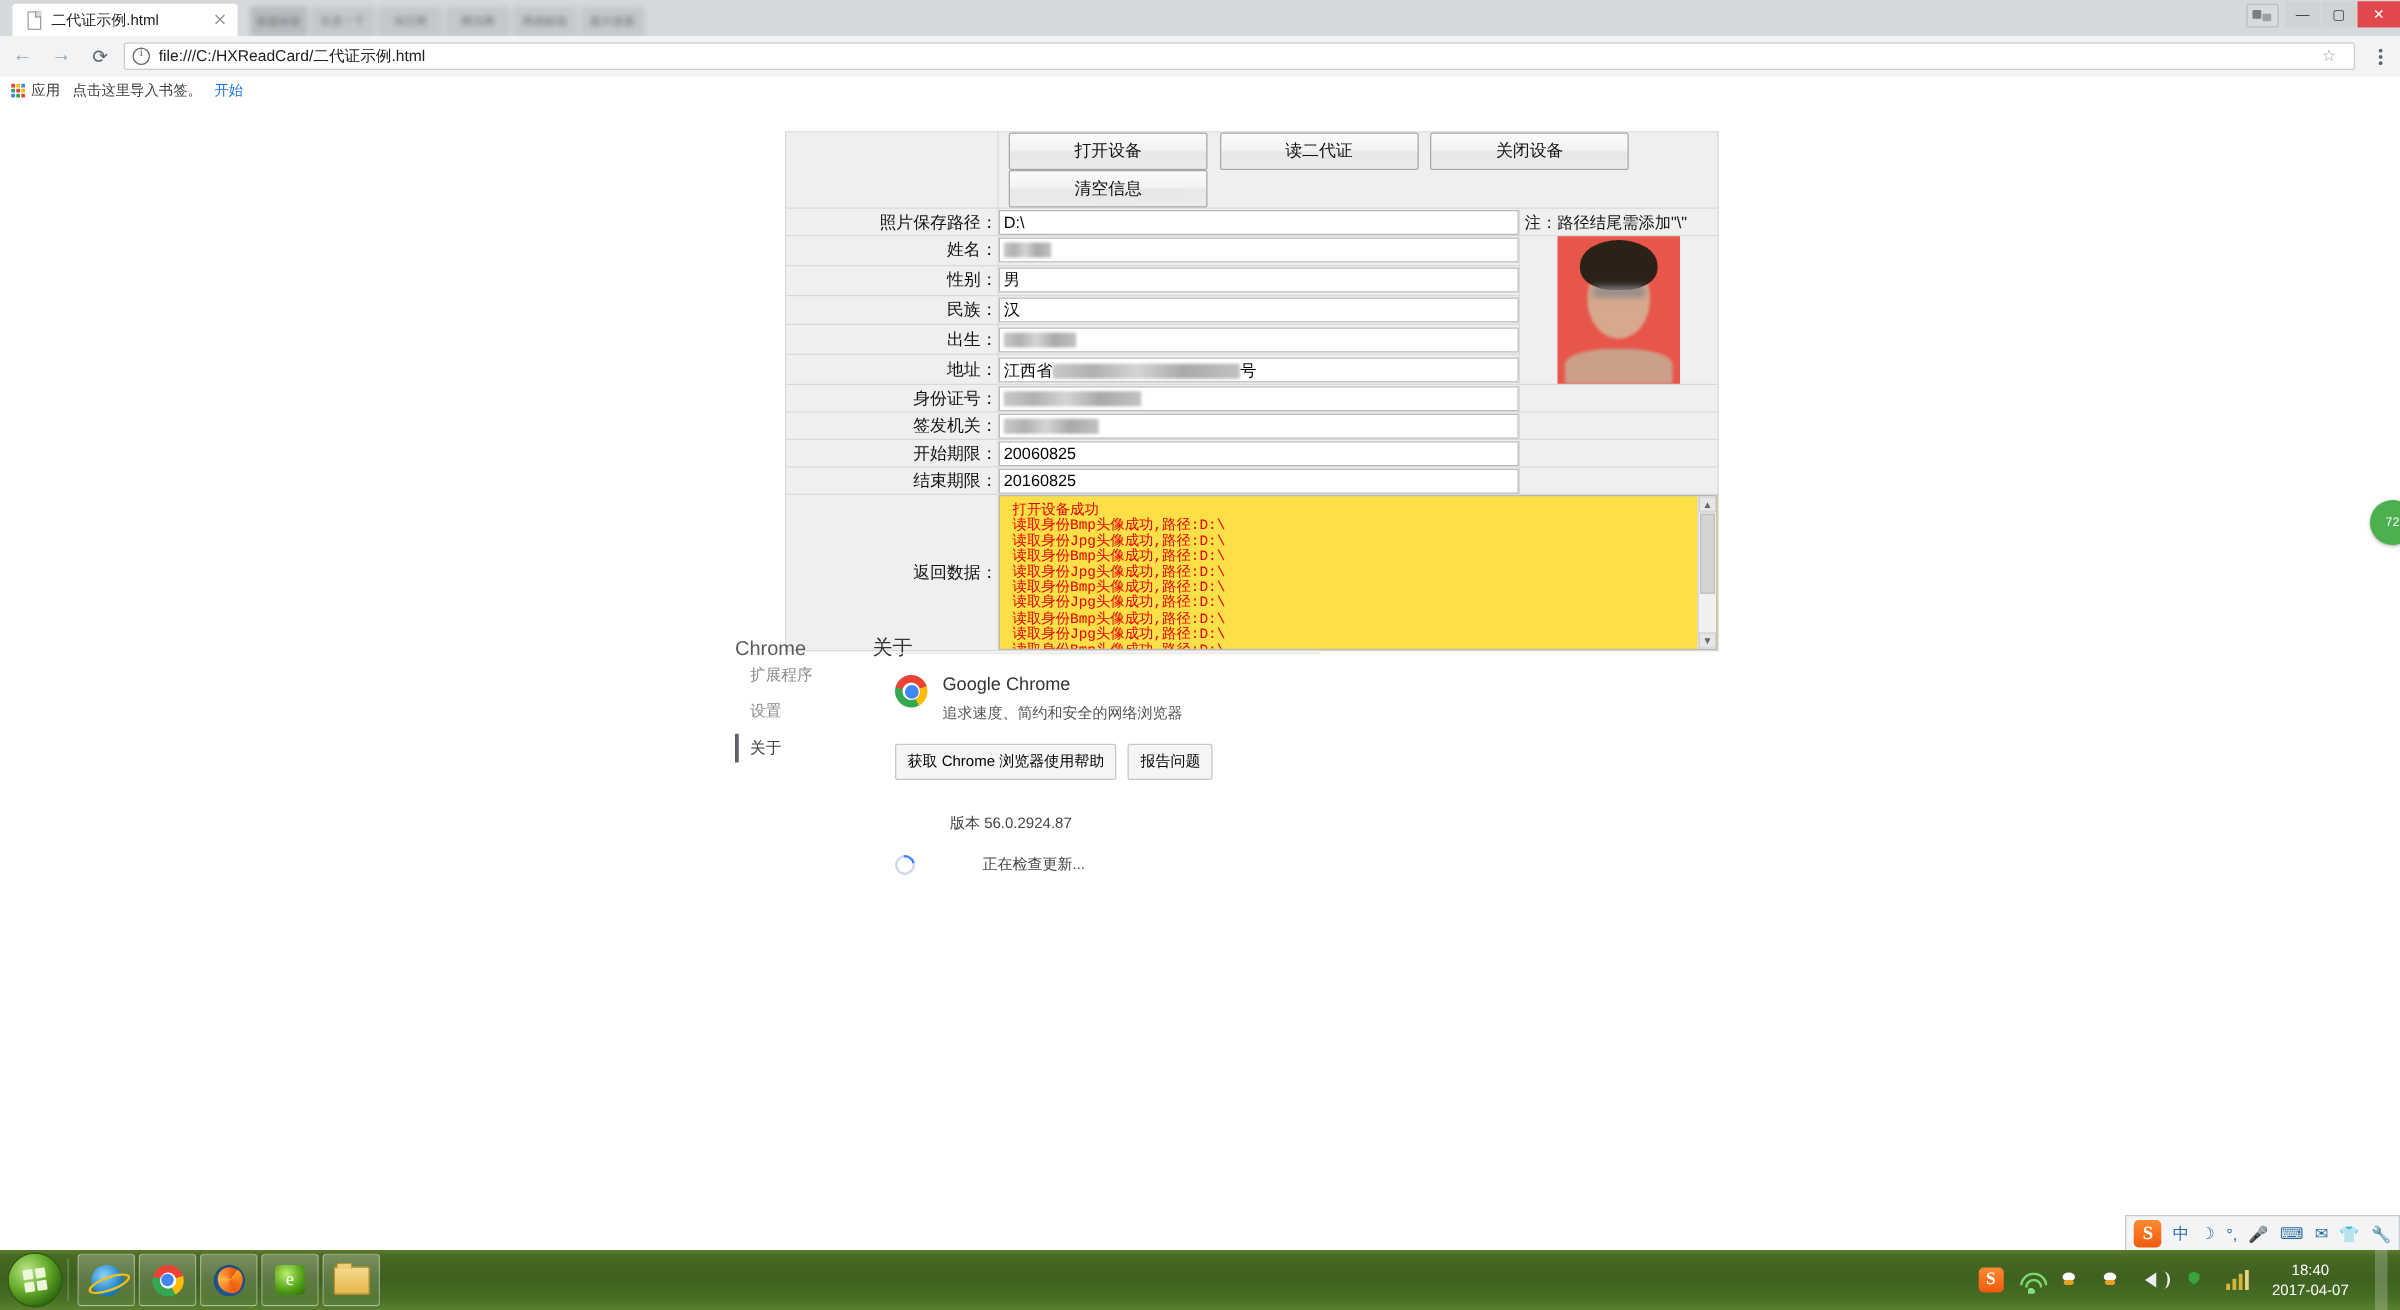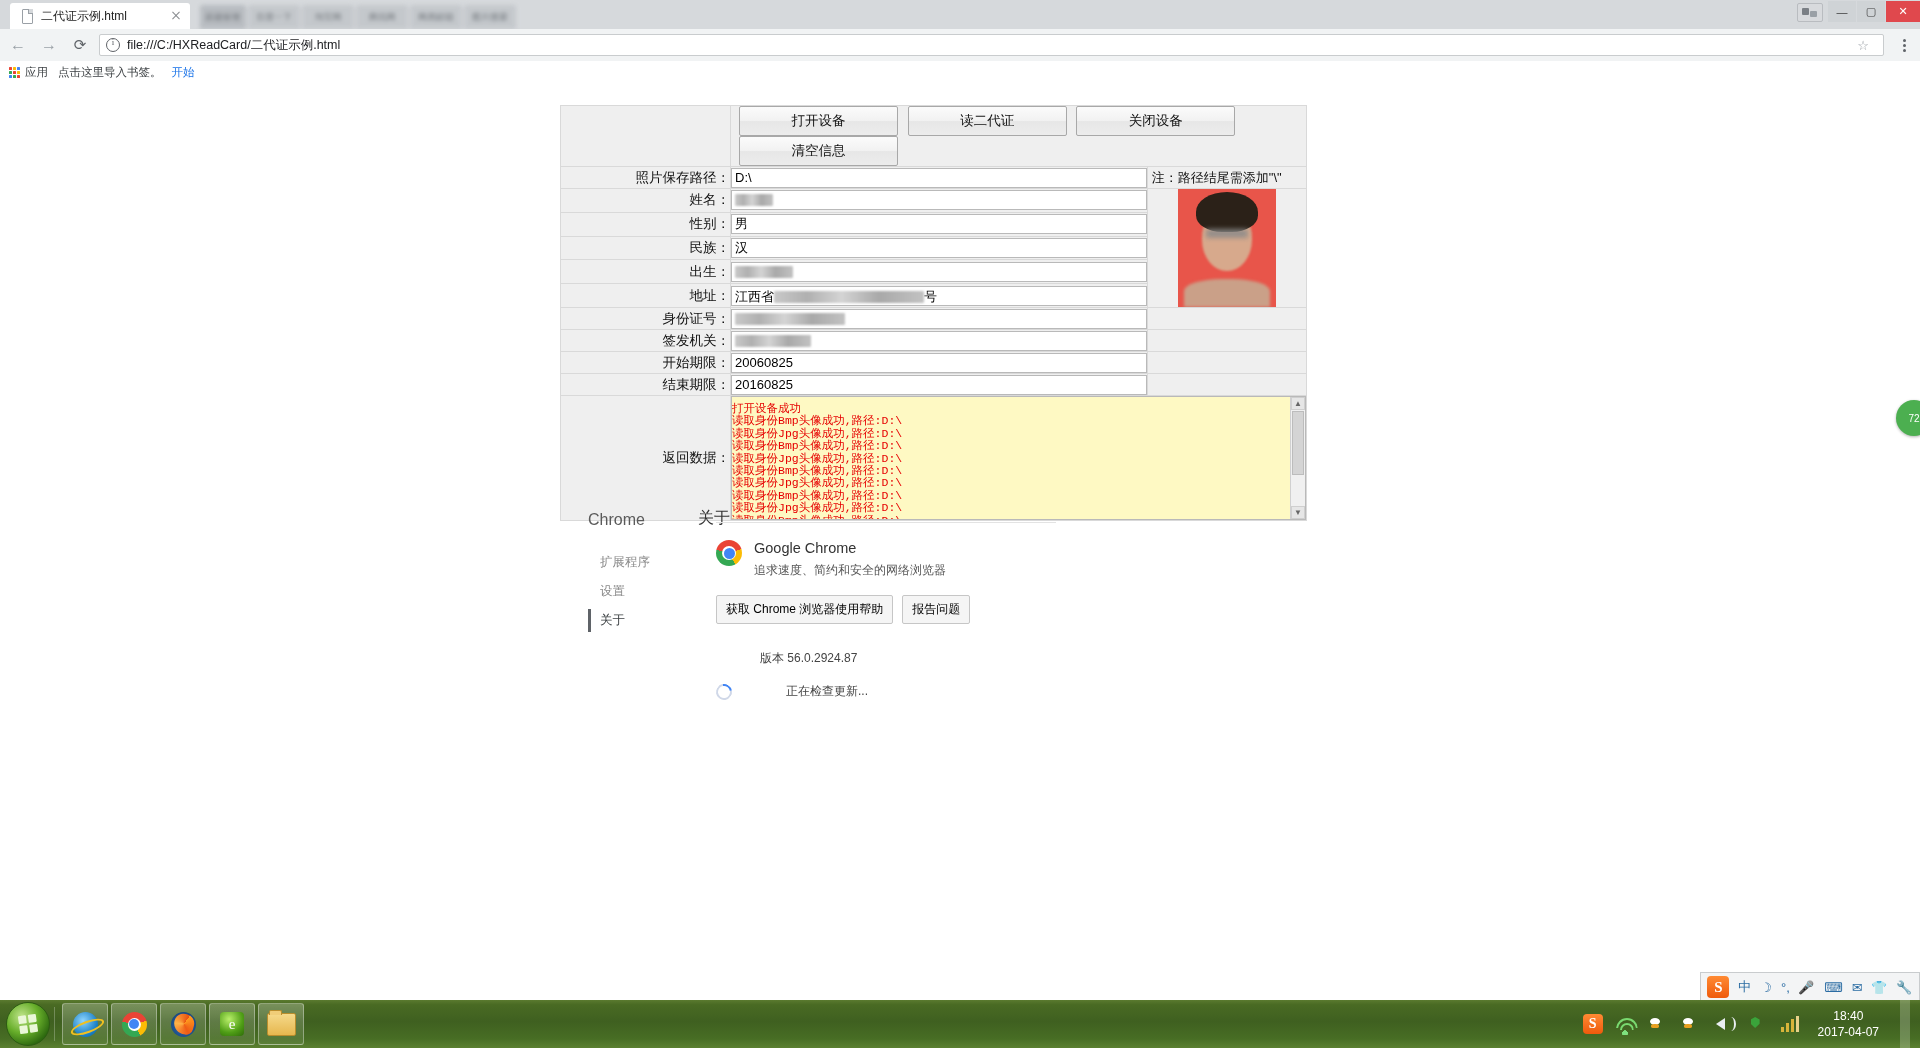--- a/index.html
+++ b/index.html
@@ -115,21 +115,21 @@
   }
   .apps-grid i{display:block;width:3px;height:3px;border-radius:.5px;}
   .bk-text{font-size:11.5px;color:#3c4043;margin-right:10px;white-space:nowrap;}
   .bk-link{font-size:11.5px;color:#1a73e8;white-space:nowrap;}
   
   .page{
     position:absolute;left:0;top:84px;width:1920px;height:940px;background:#fff;
     overflow:hidden;
   }
   
-  .form-wrap{position:absolute;left:560px;top:21px;width:747px;}
+  .form-wrap{position:absolute;left:628px;top:21px;width:747px;}
   table.cardform{border-collapse:collapse;width:747px;font-size:13px;color:#000;}
   table.cardform td{padding:0;vertical-align:middle;}
   td.lbl{
     width:143px;background:#efefef;border:1px solid #d9d9d9;
     text-align:right;padding:3px 9px 3px 0;font-size:13.5px;color:#111;
     height:21px;white-space:nowrap;
   }
   td.val{background:#efefef;border:1px solid #d9d9d9;padding:2px 3px;}
   td.sideblank{background:#efefef;border:1px solid #d9d9d9;}
   .btnrow td{background:#efefef;border:1px solid #d9d9d9;padding:4px 3px;}
@@ -171,21 +171,21 @@
   .ph-body{
     position:absolute;left:6px;bottom:0;width:86px;height:28px;
     background:#caa088;border-radius:44% 44% 0 0;filter:blur(1.4px);
   }
   .ph-eyes{
     position:absolute;left:28px;top:40px;width:42px;height:9px;
     background:#8a8a8a;filter:blur(2.4px);opacity:.85;
   }
   .logarea{
     width:100%;height:124px;box-sizing:border-box;border:1px solid #b9b9b9;
-    background:#fef9c3;overflow:hidden;position:relative;padding:6px 16px 0 0;
+    background:#fde047;overflow:hidden;position:relative;padding:6px 16px 0 10px;
   }
   .logline{
     font-family:"Liberation Mono","DejaVu Sans Mono",monospace;
     font-size:11.5px;color:#e60000;line-height:12.4px;white-space:nowrap;
   }
   .logscroll{
     position:absolute;right:0;top:0;width:14px;height:100%;
     background:#f0f0f0;border-left:1px solid #d0d0d0;
   }
   .logscroll .arw{
@@ -197,21 +197,21 @@
     position:absolute;left:1px;right:1px;top:14px;height:62px;
     background:#d4d4d4;border:1px solid #bcbcbc;
   }
   
   .about{position:absolute;left:588px;top:400px;width:470px;}
   .ab-head{display:flex;align-items:center;margin-top:24px;}
   .ab-brand{
     width:110px;font-size:16px;color:#5a5a5a;font-weight:400;padding-top:3px;
   }
   .ab-title{font-size:16px;color:#333;}
-  .ab-nav{position:absolute;left:0;top:64px;width:110px;}
+  .ab-nav{position:absolute;left:0;top:42px;width:110px;}
   .ab-nav-item{
     font-size:12.5px;color:#8a8a8a;padding:6px 0 6px 12px;position:relative;
   }
   .ab-nav-item.active{color:#3c4043;}
   .ab-nav-item.active:before{
     content:"";position:absolute;left:0;top:3px;bottom:3px;width:3px;background:#5f6368;
   }
   .ab-body{position:absolute;left:128px;top:38px;width:340px;}
   .ab-rule{height:1px;background:#e3e3e3;margin-bottom:17px;}
   .ab-prod{display:flex;align-items:flex-start;}

